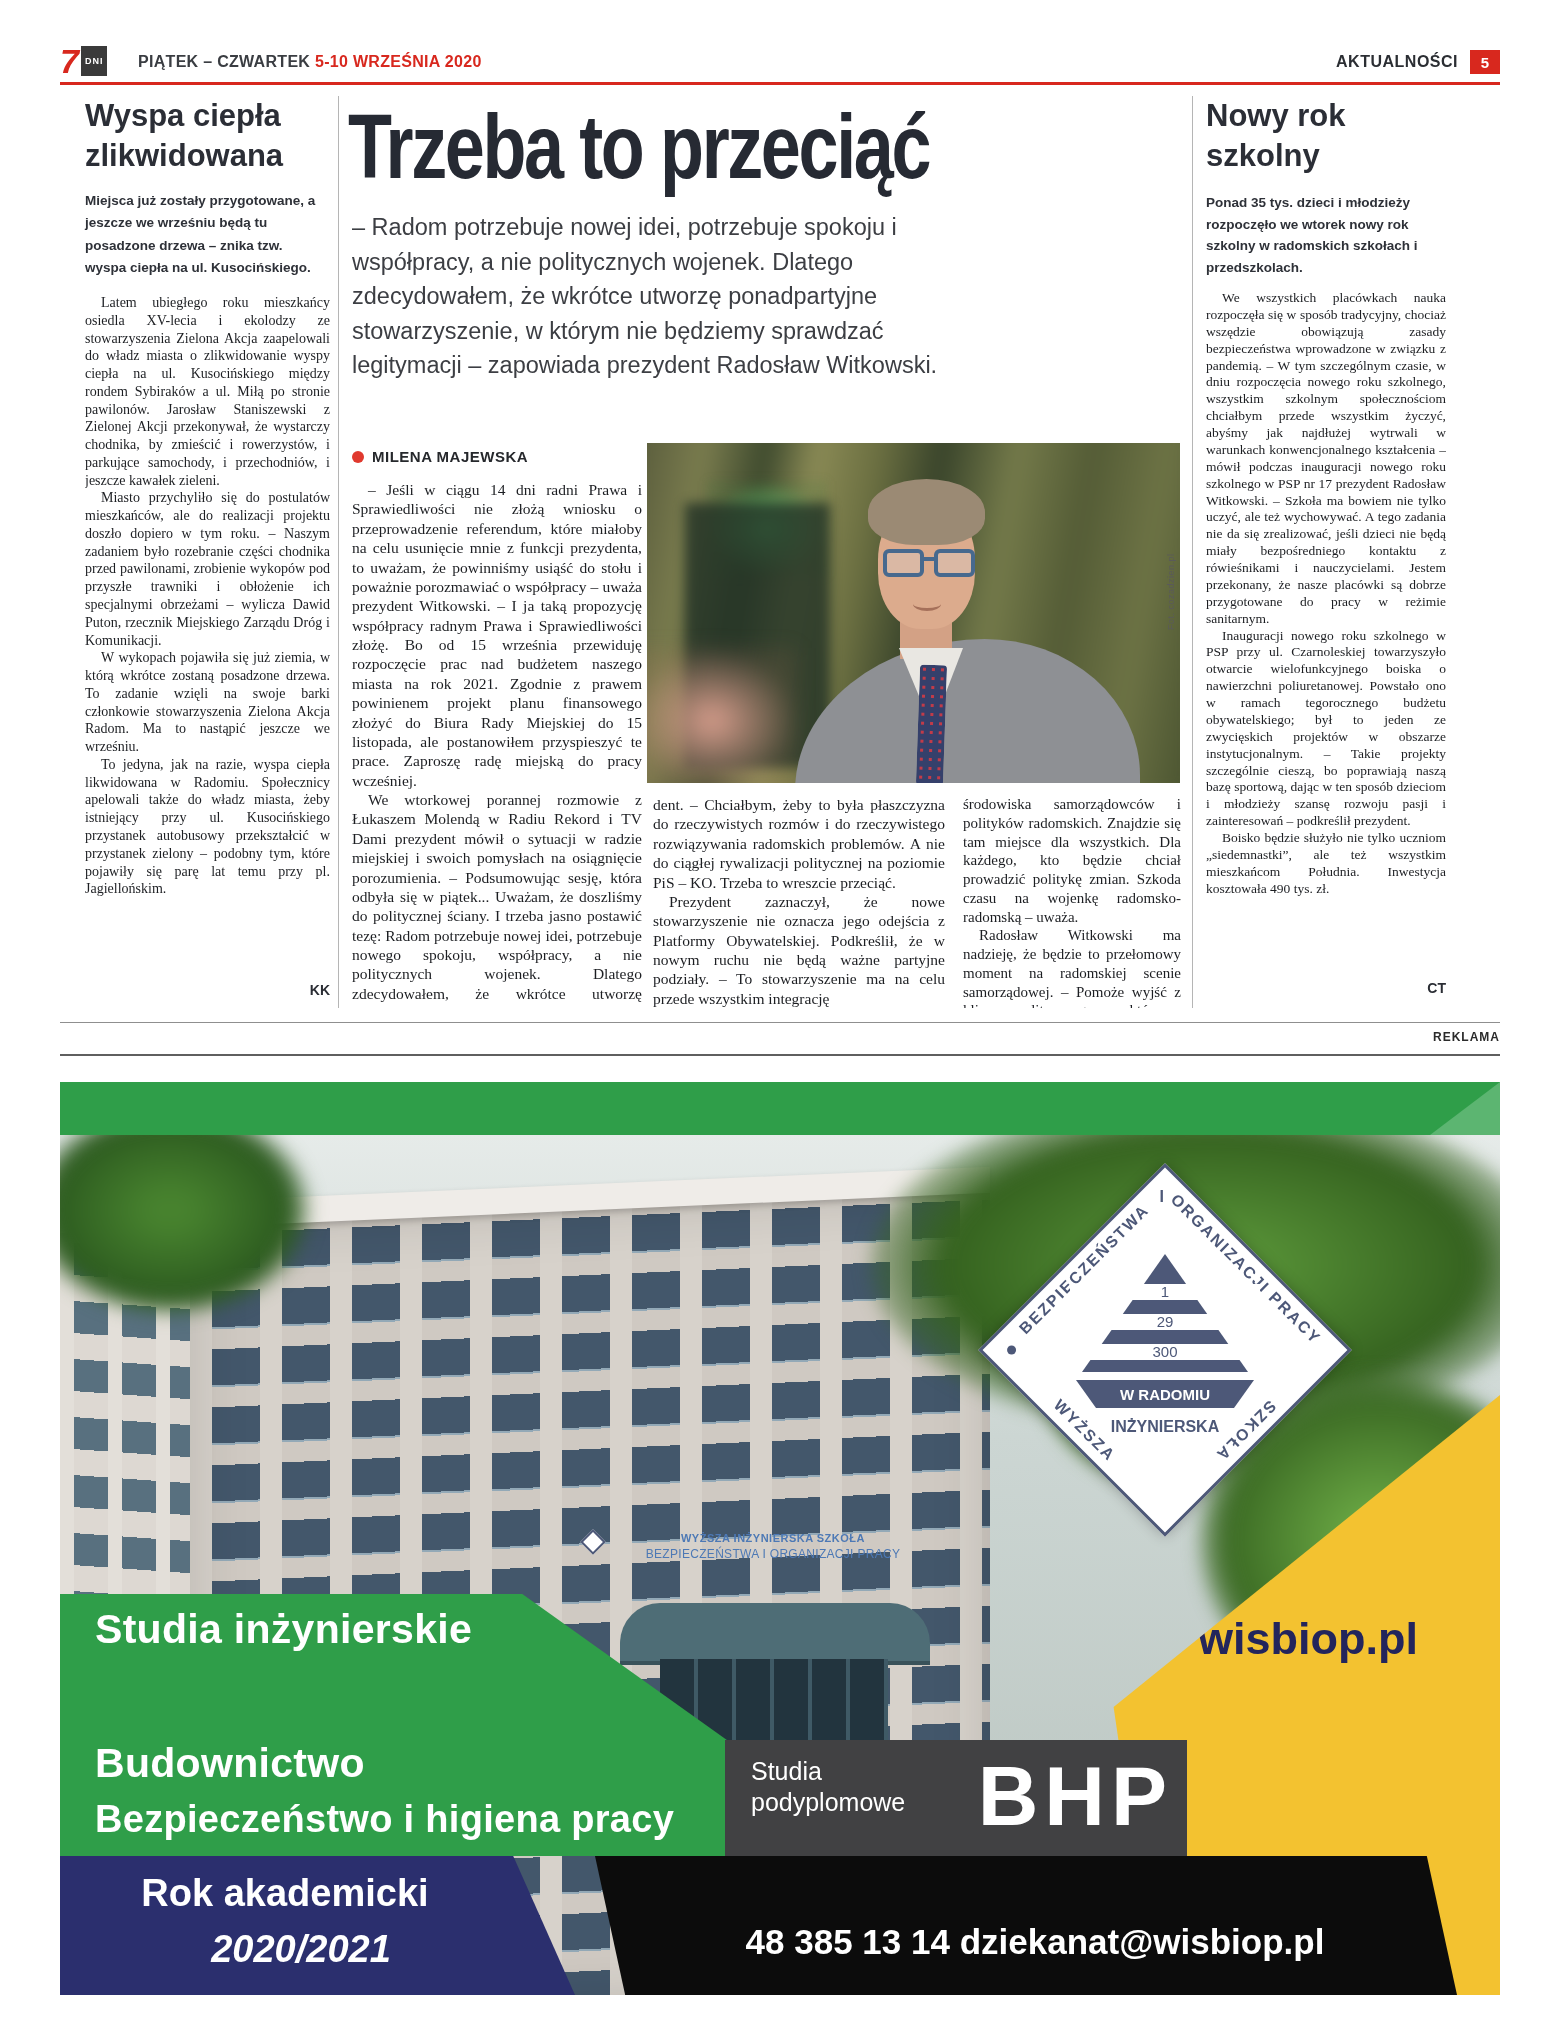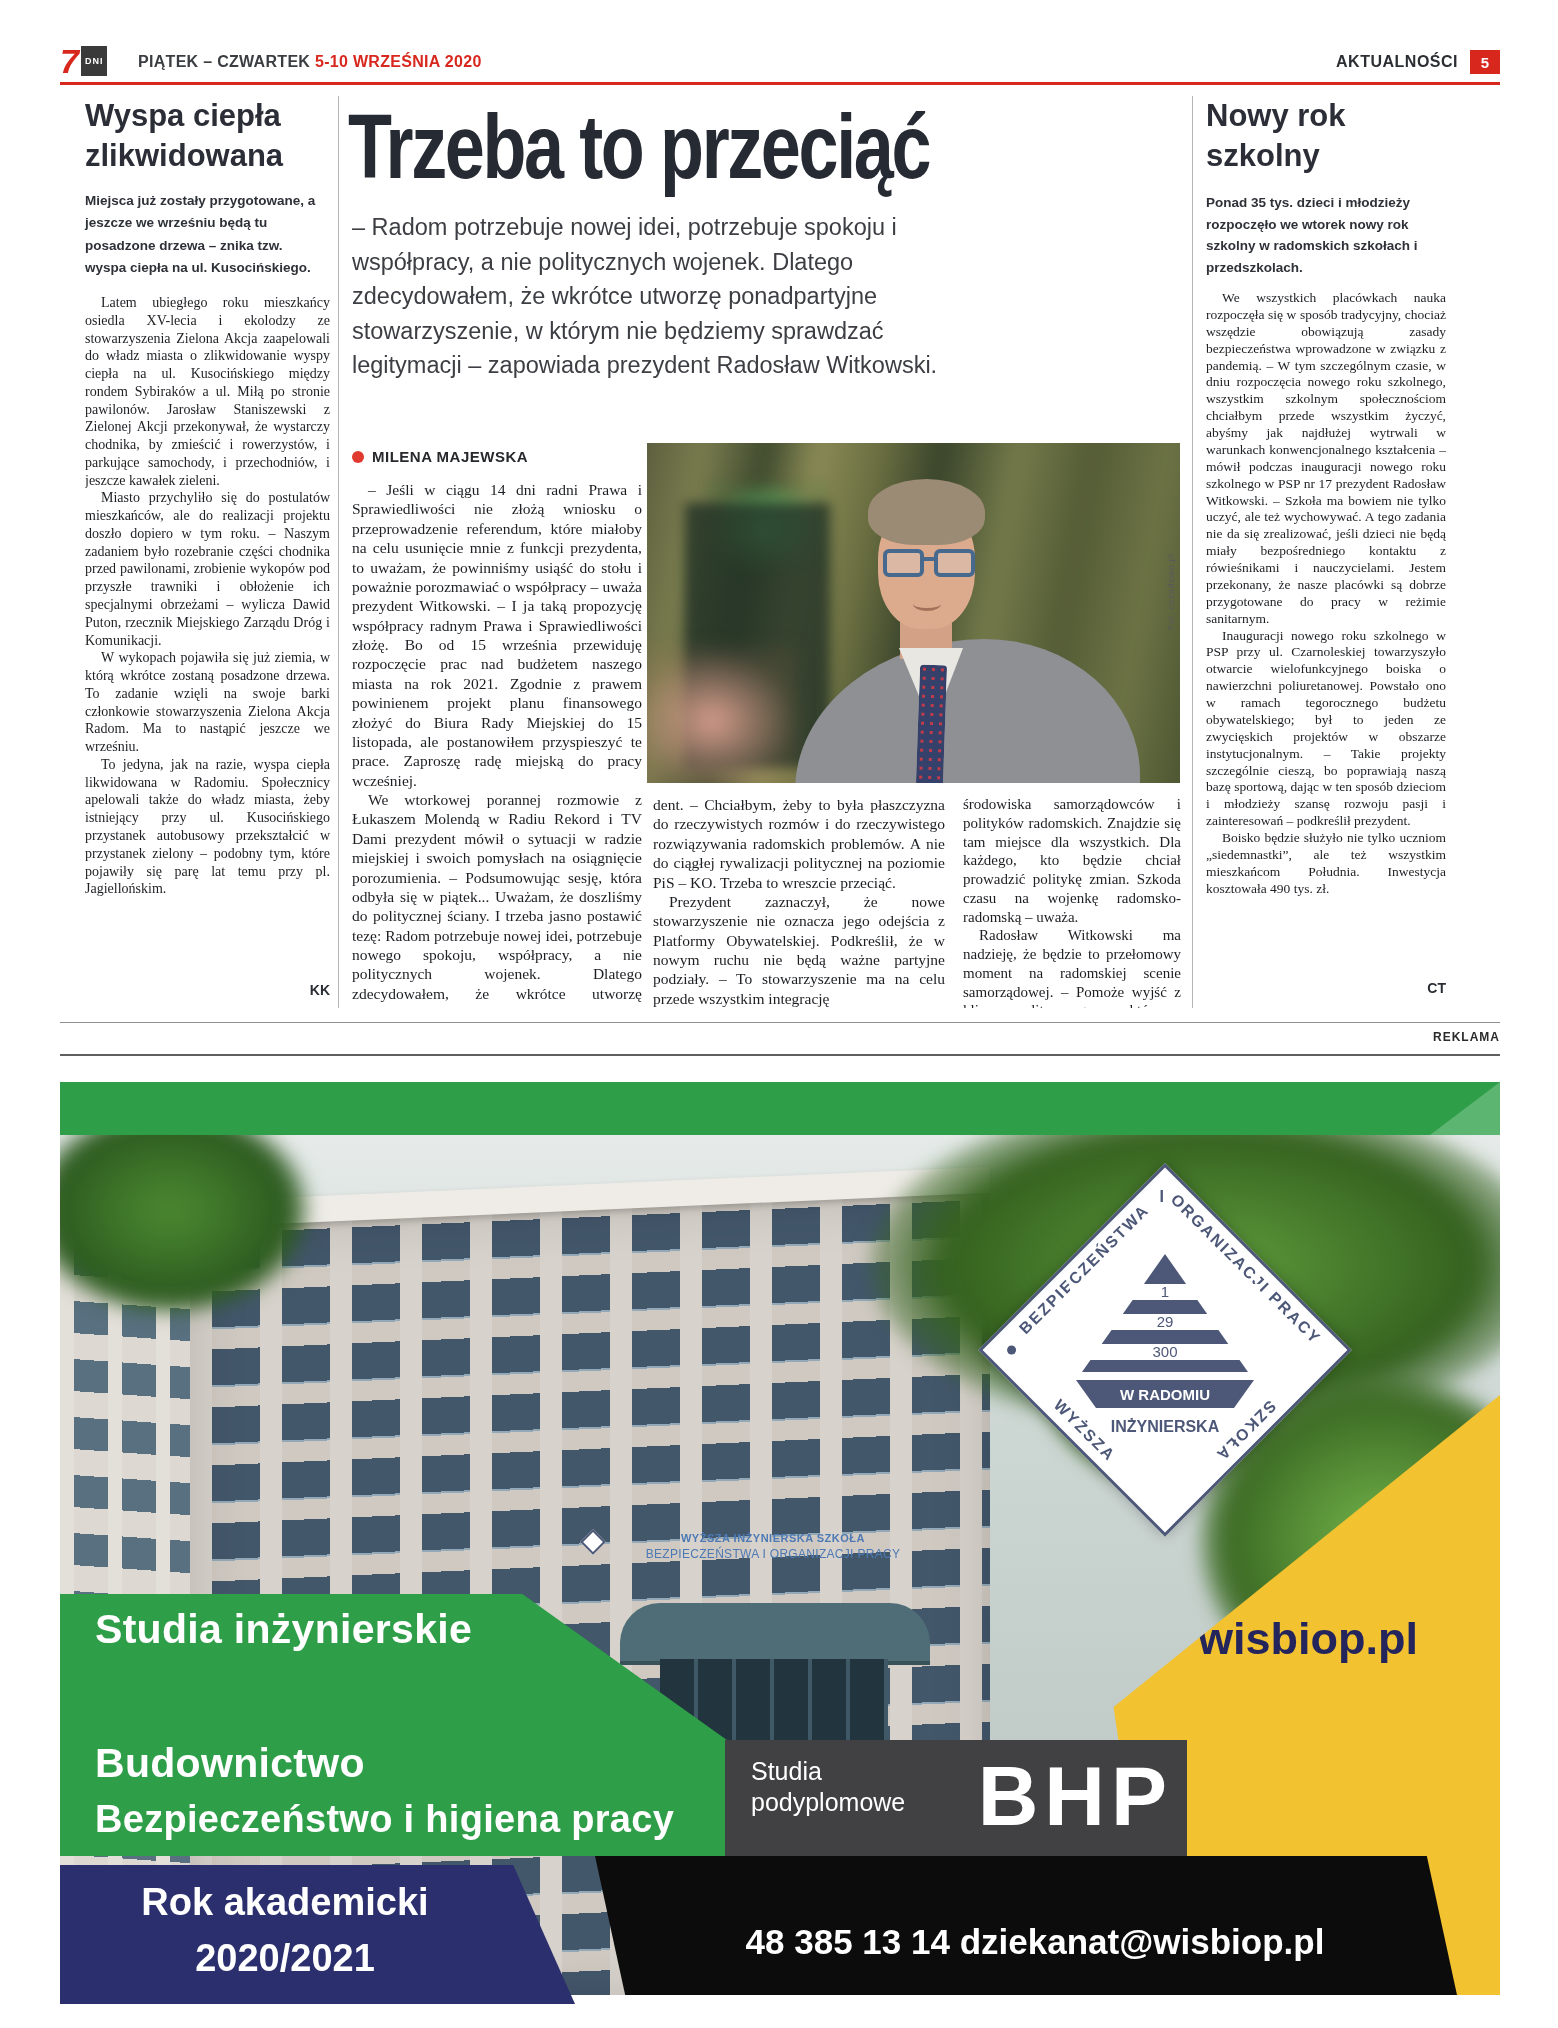--- a/index.html
+++ b/index.html
@@ -134,23 +134,23 @@
   .e-i { position:absolute; left:16px; top:14px; transform:rotate(-45deg); font-weight:bold; font-size:16px; color:#4d5878; }
   .e-dot { position:absolute; left:16px; bottom:16px; width:9px; height:9px; border-radius:50%; background:#4d5878; }
   .logo-center { position:absolute; left:50%; top:50%; width:190px; height:200px; transform:translate(-50%,-50%) rotate(-45deg); }
 
   
   .ad-green { position:absolute; left:60px; top:1594px; width:690px; height:262px; background:#2f9e49; z-index:4;
               clip-path:polygon(0 0,67% 0,100% 62%,100% 100%,0 100%); }
   .ad-prog { position:absolute; left:35px; color:#fff; font-weight:bold; font-size:41px; letter-spacing:.3px; }
   .ad-prog1 { top:12px; } .ad-prog2 { top:146px; } .ad-prog3 { top:204px; font-size:38px; }
   .ad-navy { position:absolute; left:60px; top:1856px; width:515px; height:139px; background:#2b2f6e; z-index:5;
-             clip-path:polygon(0 0,88% 0,100% 100%,0 100%); color:#fff; text-align:center;margin-top:9px; }
+             clip-path:polygon(0 0,88% 0,100% 100%,0 100%); color:#fff; text-align:center; }
   .ad-navy .l1 { position:absolute; left:0; top:16px; width:450px; font-size:38px; font-weight:bold; }
-  .ad-navy .l2 { position:absolute; left:0; top:72px; width:450px; font-size:38px; font-weight:bold; }
+  .ad-navy .l2 { position:absolute; left:16px; top:72px; width:450px; font-size:38px; font-weight:bold;font-style:italic; }
   .ad-yellow { position:absolute; left:1080px; top:1395px; width:420px; height:600px; background:#f3c230; z-index:3;
                clip-path:polygon(100% 0,8% 52%,18% 100%,100% 100%); }
   .ad-web { position:absolute; left:118px; top:218px; font-size:45px; font-weight:bold; color:#23255c; }
   .ad-gray { position:absolute; left:725px; top:1740px; width:462px; height:116px; background:#414143; z-index:6; color:#fff; }
   .ad-pg { position:absolute; left:26px; top:16px; font-size:25px; font-weight:normal; line-height:1.25; }
   .ad-bhp { position:absolute; right:14px; top:8px; font-size:84px; font-weight:bold; letter-spacing:6px; }
   .ad-black { position:absolute; left:595px; top:1856px; width:862px; height:139px; background:#0c0c0c; z-index:5;
               clip-path:polygon(0 0,96.5% 0,100% 100%,3.5% 100%); color:#fff; text-align:center; }
   .ad-black .l1 { position:absolute; left:60px; top:14px; width:760px; font-size:35px; font-weight:bold; }
   .ad-black .l2 { position:absolute; left:60px; top:66px; width:760px; font-size:35px; font-weight:bold; }

